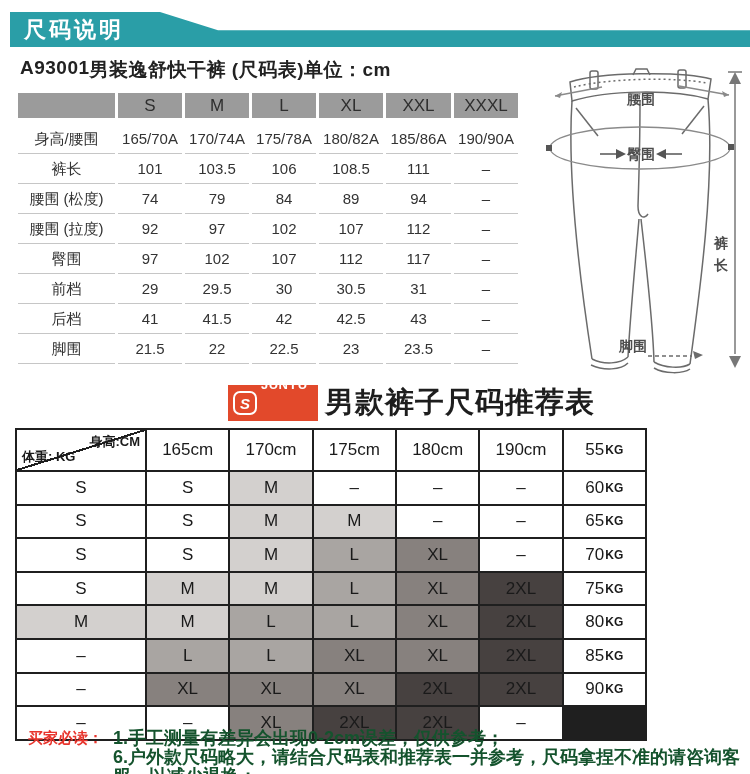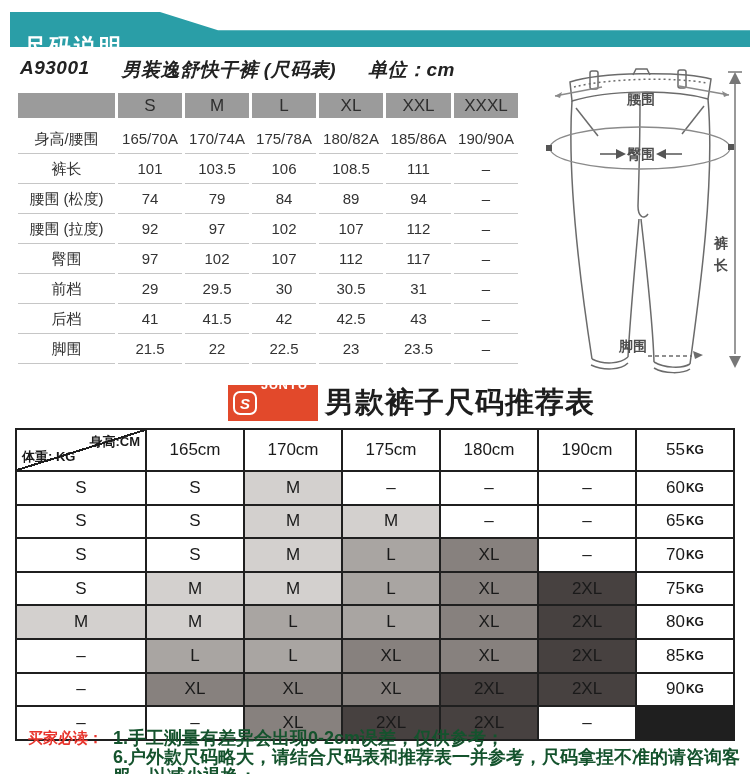--- a/index.html
+++ b/index.html
@@ -10,28 +10,28 @@
     position:relative; height:774px; overflow:hidden;
   }
 
   
   .banner {
     position:absolute; left:10px; top:12px; width:740px; height:35px;
     background:#2a9ea7;
     clip-path:polygon(0 0,150px 0,208px 52%,100% 52%,100% 100%,0 100%);
   }
   .banner-title {
-    position:absolute; left:24px; top:32px; color:#ffffff;
+    position:absolute; left:24px; top:15px; color:#ffffff;
     font-size:22px; font-weight:bold; letter-spacing:3px; z-index:2;
   }
 
   
   .subtitle {
-    position:absolute; left:20px; top:57px; display:flex; gap:32px;
-    font-size:19px; font-weight:bold; color:#222222; letter-spacing:.5px;font-style:italic;
+    position:absolute; left:20px; top:57px; display:flex; gap:0;
+    font-size:19px; font-weight:bold; color:#222222; letter-spacing:.5px;
   }
 
   
   .size-table-wrap { position:absolute; left:18px; top:93px; }
   .st-grid {
     display:grid;
     grid-template-columns:97px 64px 64px 64px 64px 65px 64px;
     column-gap:3px;
   }
   .st-hcell {
@@ -63,21 +63,21 @@
     color:#ffffff; font-weight:bold; font-style:italic; font-size:15px;
     display:flex; align-items:center; justify-content:center; flex:0 0 auto;
   }
   .logo-text { display:flex; flex-direction:column; line-height:1;gap:28px; }
   .logo-brand { color:#ffffff; font-size:13px; font-weight:bold; letter-spacing:.5px; }
   .logo-since { color:#ffffff; font-size:6.5px; margin-top:2px; letter-spacing:.4px; }
   .rec-title { font-size:29px; font-weight:900; color:#1d1d1d; letter-spacing:1px;text-align:center; }
 
   
   .rec-table {
-    position:absolute; left:15px; top:428px; width:720px;
+    position:absolute; left:15px; top:428px; width:632px;
     display:grid; grid-template-columns:128px repeat(6,1fr);
     grid-template-rows:40px repeat(8,31.6px);
     background:#1f1f1f; border:2px solid #1f1f1f; gap:2px;
   }
   .rt-cell {
     background:#ffffff; display:flex; align-items:center; justify-content:center;
     font-size:17px; color:#1a1a1a;
   }
   .rt-head { font-weight:500; }
   .rt-corner {

